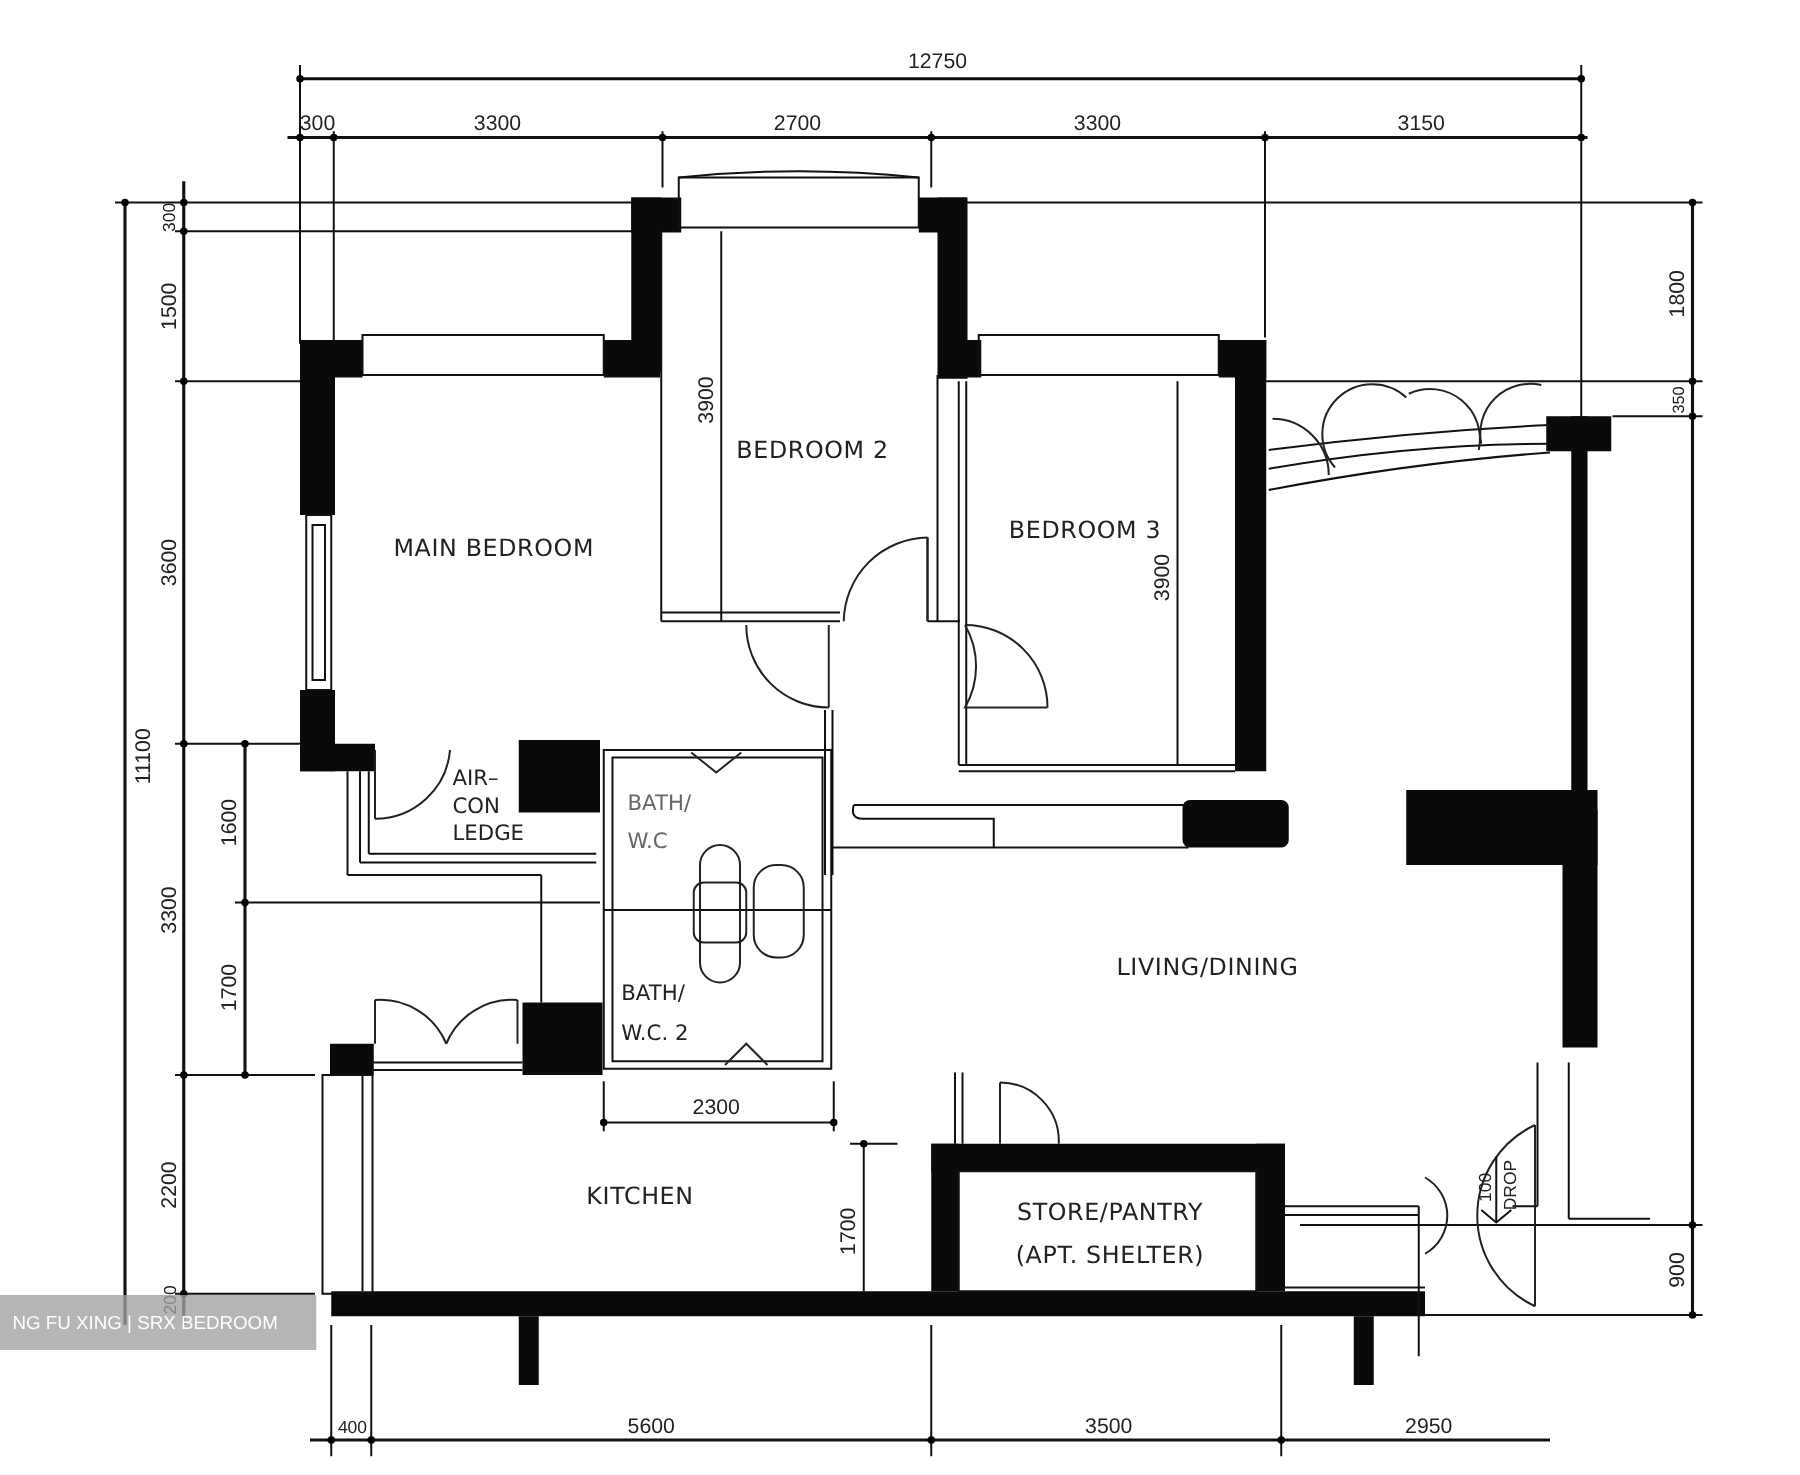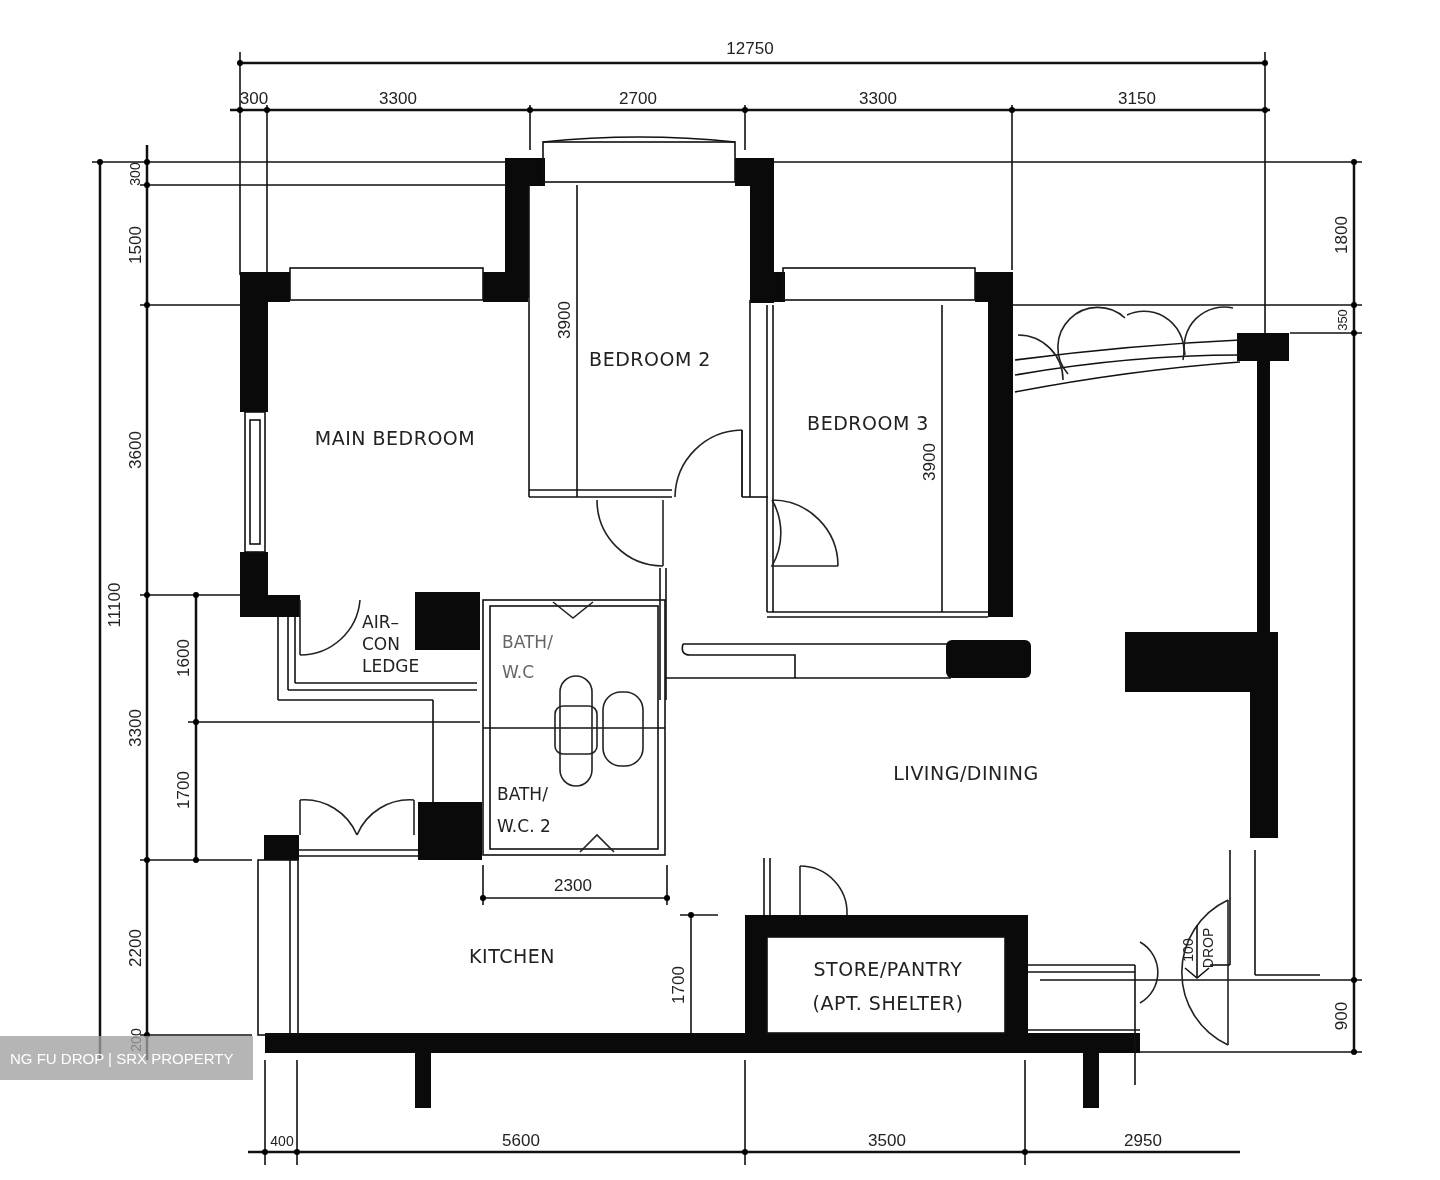--- a/index.html
+++ b/index.html
@@ -276,13 +276,13 @@
     <text class="dim" transform="translate(935,462) rotate(-90)" text-anchor="middle">3900</text>
     <text class="dim" x="573" y="891" text-anchor="middle">2300</text>
     <text class="dim" transform="translate(684,985) rotate(-90)" text-anchor="middle">1700</text>
     <text class="dim" transform="translate(1193,950) rotate(-90)" text-anchor="middle" style="font-size:14px">100</text>
     <text class="dim" transform="translate(1213,948) rotate(-90)" text-anchor="middle" style="font-size:14px">DROP</text>
     <line class="thin" x1="1197" y1="925" x2="1197" y2="978"></line>
     <path class="thin" d="M1185 968 L1197 978 L1209 968"></path>
   </g>
 </svg>
 
-<div class="watermark">NG FU DROP | SRX PROPERTY</div>
+<div class="watermark">NG FU XING | SRX BEDROOM</div>
 
 </body></html>

